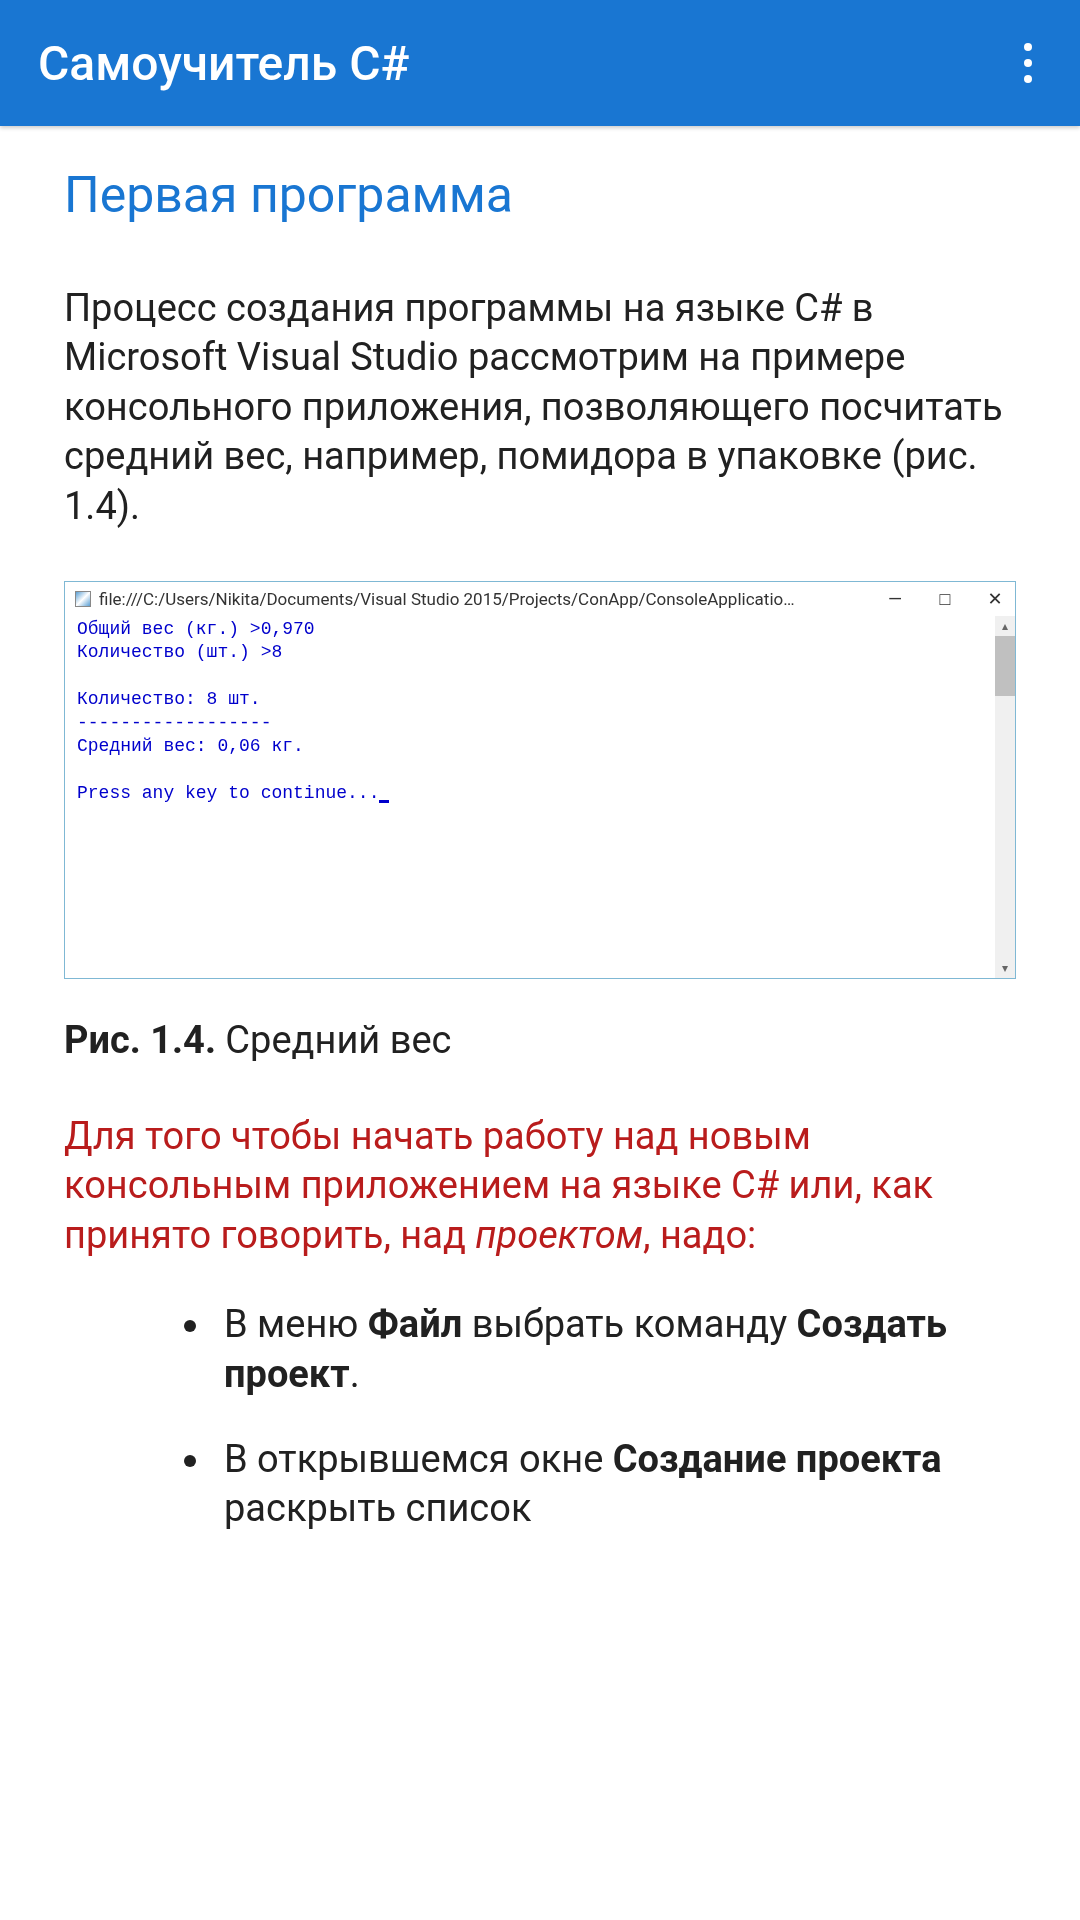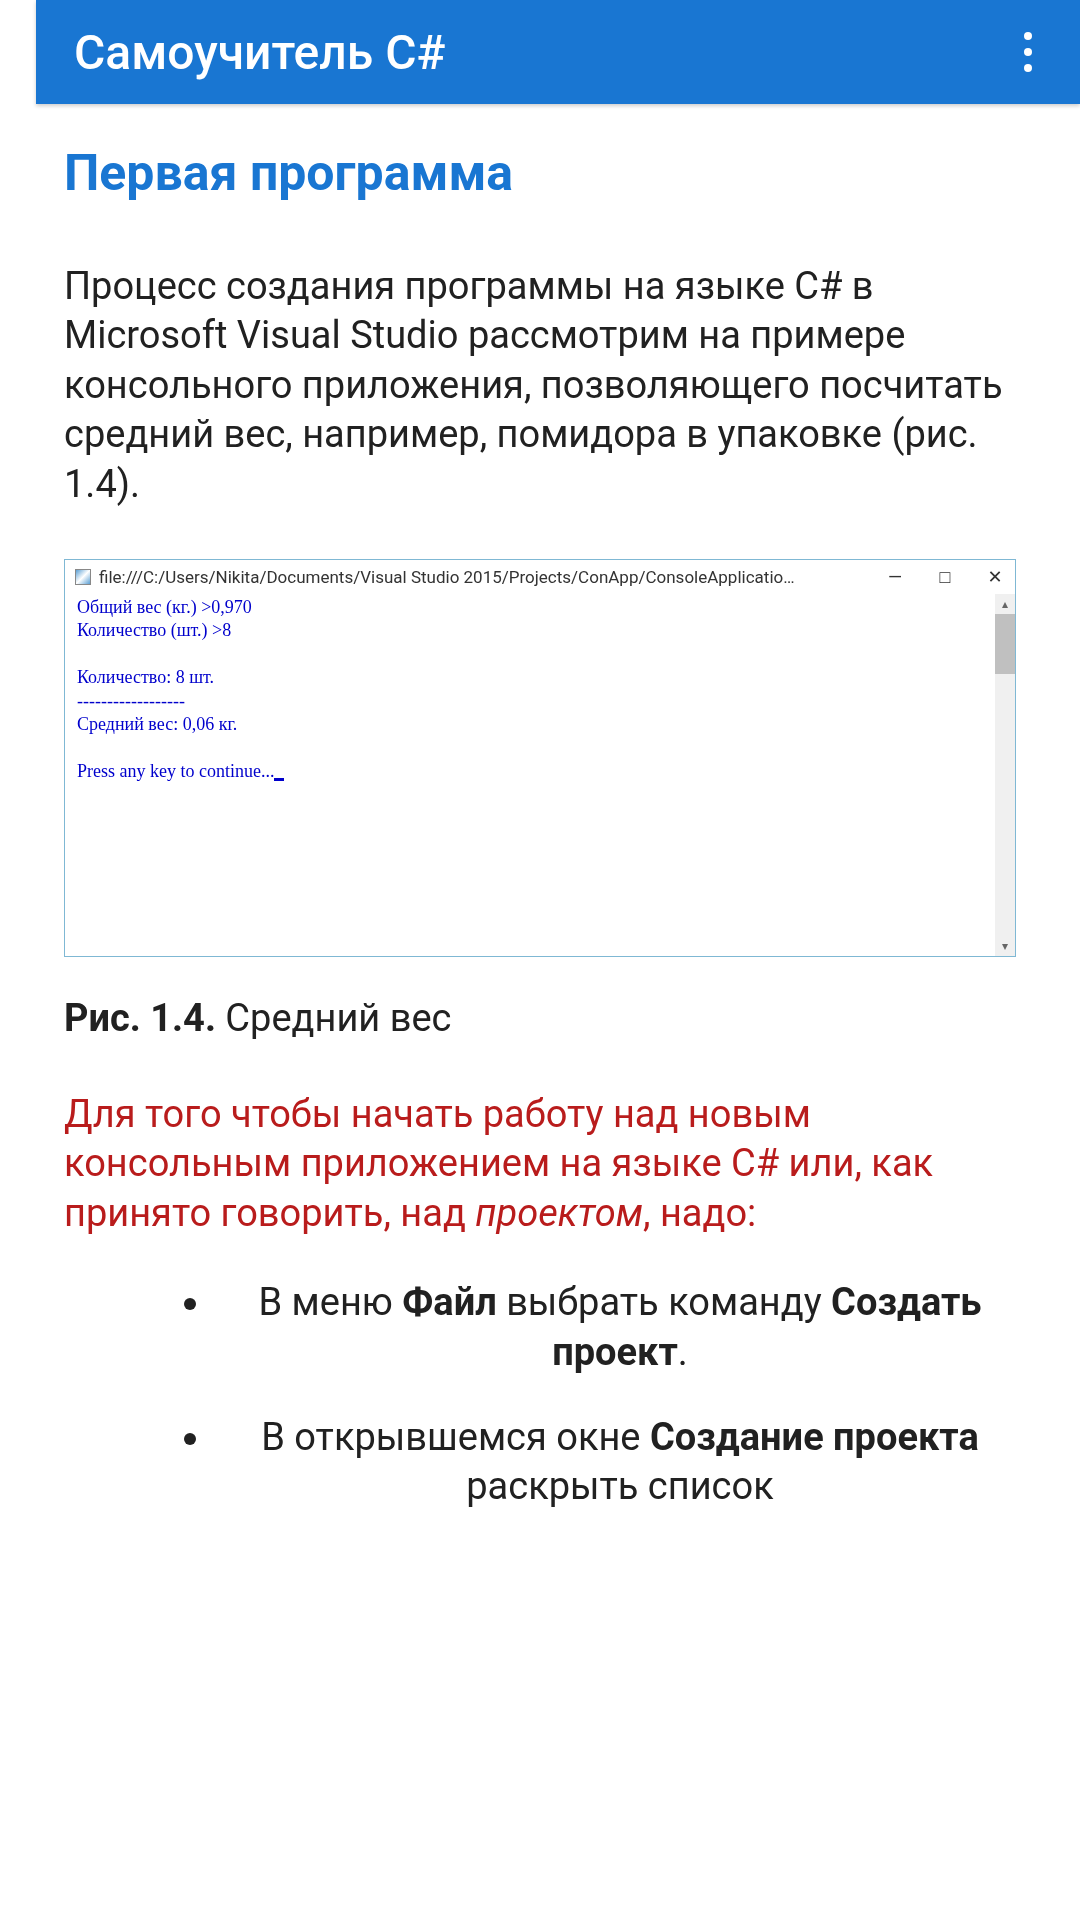--- a/index.html
+++ b/index.html
@@ -9,27 +9,26 @@
     }
     body {
       font-family: -apple-system, BlinkMacSystemFont, "Segoe UI", Roboto, Arial, sans-serif;
       background: #ffffff;
       width: 1080px;
       height: 1920px;
       overflow: hidden;
     }
     .header {
       background: #1976d2;
-      height: 104px;
+      height: 126px;
       display: flex;
       align-items: center;
       justify-content: space-between;
       padding: 0 38px;
       box-shadow: 0 2px 4px rgba(0,0,0,0.2);
-      margin-left: 36px;
     }
     .header-title {
       color: #ffffff;
       font-size: 48px;
       font-weight: 500;
     }
     .menu-dots {
       display: flex;
       flex-direction: column;
       gap: 8px;
@@ -41,21 +40,21 @@
       height: 8px;
       background: #ffffff;
       border-radius: 50%;
     }
     .content {
       padding: 40px 64px;
     }
     .page-title {
       color: #1976d2;
       font-size: 50px;
-      font-weight: 700;
+      font-weight: 400;
       margin-bottom: 60px;
     }
     .intro-text {
       font-size: 38px;
       line-height: 1.3;
       color: #212121;
       margin-bottom: 50px;
     }
     .console-window {
       border: 1px solid #7fb8d4;
@@ -103,21 +102,20 @@
       font-family: Consolas, "Courier New", monospace;
       font-size: 18px;
       color: #0000cc;
       position: relative;
       min-height: 362px;
       margin-right: 20px;
     }
     .console-line {
       line-height: 1.3;
       white-space: pre;
-      font-family: Liberation Serif, serif;
     }
     .console-cursor {
       display: inline-block;
       width: 10px;
       height: 3px;
       background: #0000cc;
       vertical-align: bottom;
       margin-bottom: 2px;
     }
     .scrollbar {
@@ -167,21 +165,20 @@
     .list {
       list-style: disc;
       padding-left: 150px;
       font-size: 38px;
       line-height: 1.3;
       color: #212121;
     }
     .list li {
       margin-bottom: 36px;
       padding-left: 10px;
-      text-align: center;
     }
     .bold {
       font-weight: 700;
     }
   </style>
 </head>
 <body>
 
 <div class="header">
   <div class="header-title">Самоучитель C#</div>

